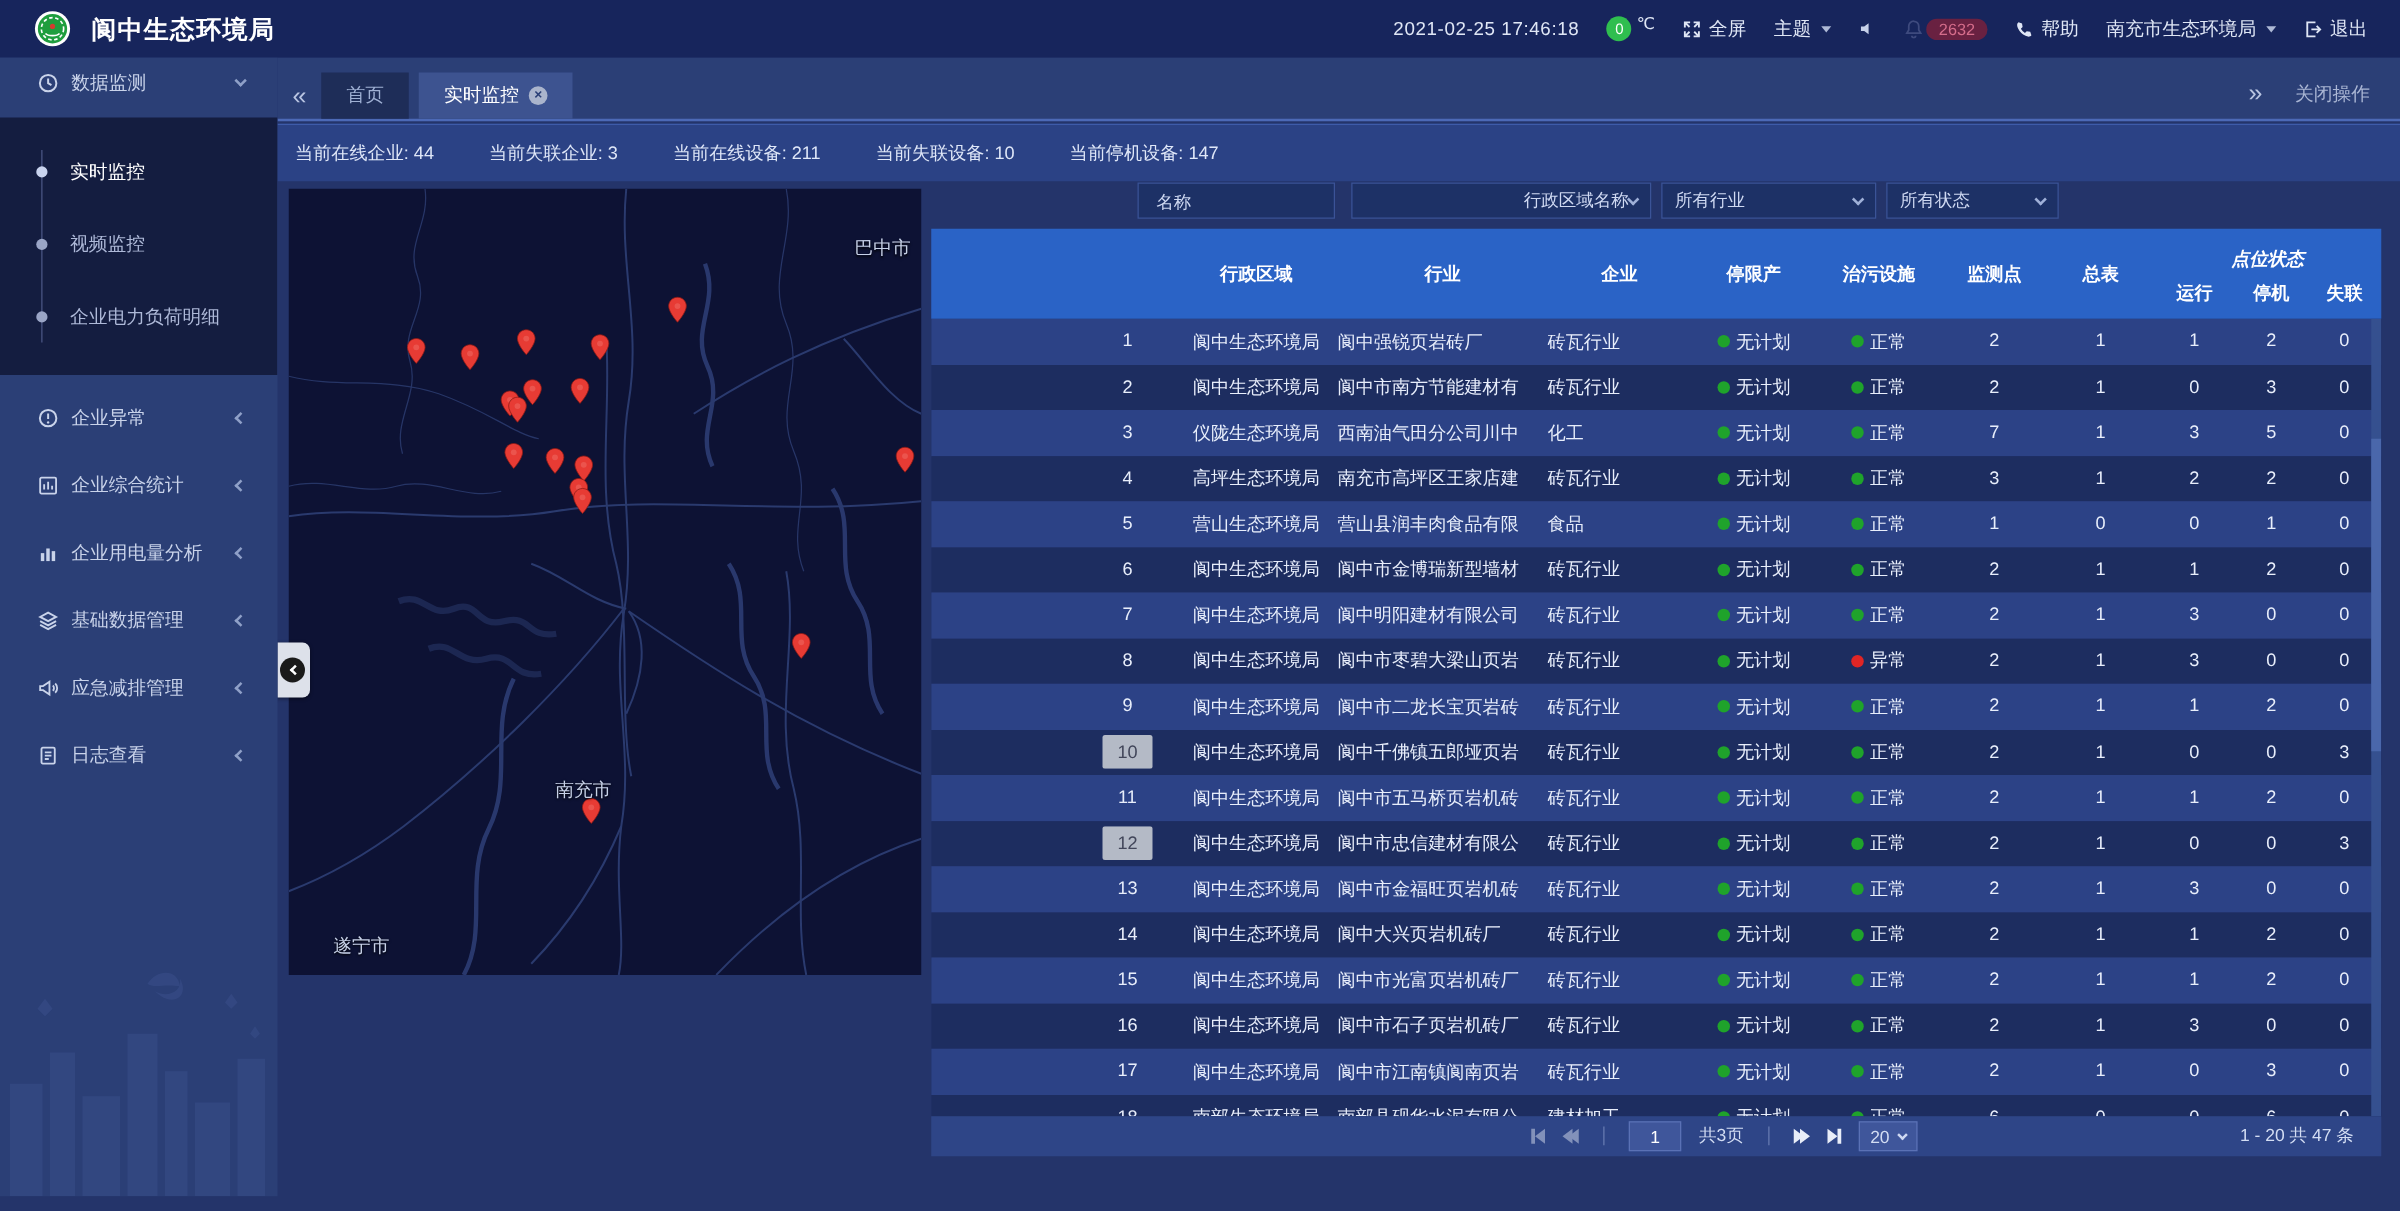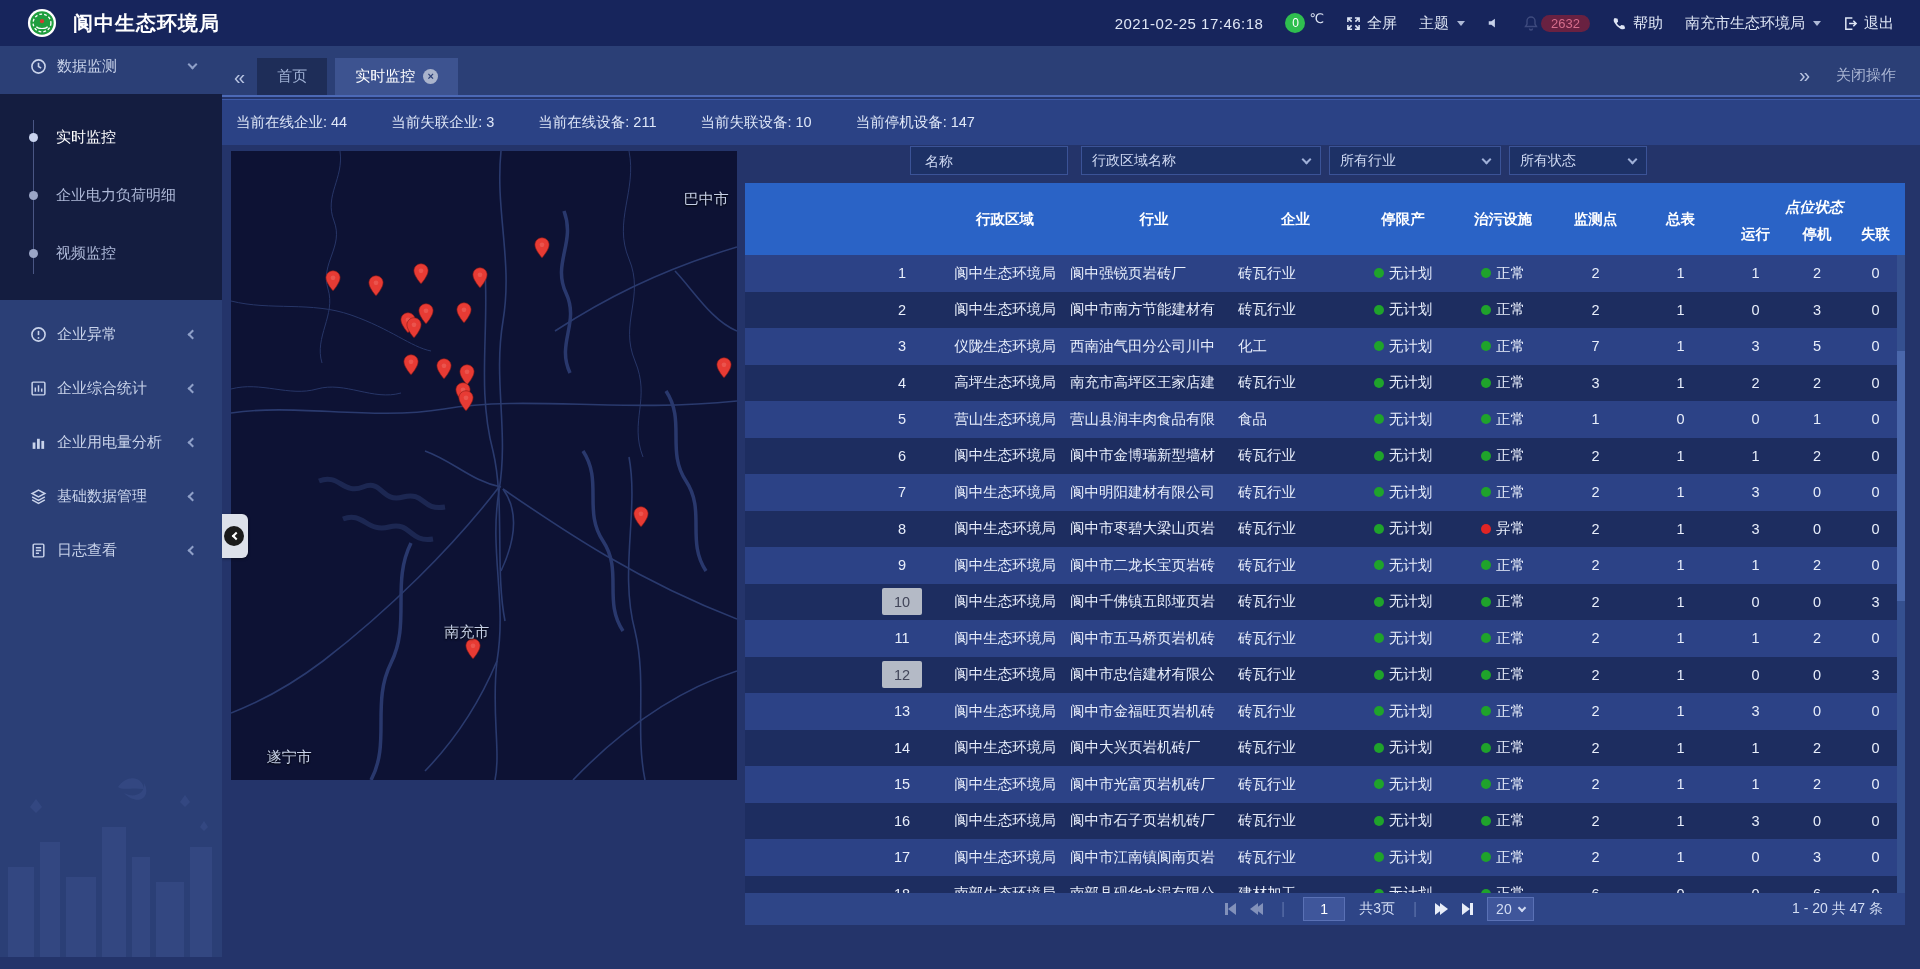--- a/index.html
+++ b/index.html
@@ -65,21 +65,21 @@
   .collapse-circle { width:20px; height:20px; border-radius:50%; background:#1a1a1a; display:flex; align-items:center; justify-content:center; }
   .collapse-circle .chev { border-color:#ffffff; width:6px; height:6px; margin-left:3px; }
 
   
   .filters { position:absolute; left:745px; top:146px; width:1160px; height:30px; }
   .f-box { position:absolute; top:0; height:29px; background:#1d3166; border:1px solid #3b5397; color:#cfd9f2; font-size:14px; display:flex; align-items:center; padding:0 10px; }
   .f-input { left:165px; width:158px;padding-left:14px; }
   .f-input input { background:transparent; border:none; outline:none; color:#cfd9f2; font-size:14px; width:100%; font-family:inherit; }
   .f-input input::placeholder { color:#cfd9f2; opacity:1; }
   .f-select { justify-content:space-between; cursor:pointer; }
-  .f-region { left:336px; width:240px; }
+  .f-region { left:336px; width:240px;justify-content:flex-end; }
   .f-industry { left:584px; width:172px; }
   .f-status { left:764px; width:138px; }
   .f-select .chev { border-color:#9fb0d8; margin-top:-3px; }
 
   
   .panel { position:absolute; left:745px; top:183px; width:1160px; }
   .thead { display:grid; grid-template-columns:195px 130px 168px 115px 100px 100px 85px 85px 65px 58px 59px; grid-template-rows:36px 36px; background:#2a63c6; color:#ffffff; font-size:14.5px; font-weight:bold; }
   .th { grid-row:1/3; display:flex; align-items:center; justify-content:center; }
   .th-group { grid-row:1; grid-column:9/12; display:flex; align-items:flex-end; justify-content:center; font-style:italic; padding-bottom:2px; }
   .th-sub { grid-row:2; display:flex; align-items:flex-start; justify-content:center; padding-top:6px; }
@@ -187,25 +187,25 @@
           <span class="chev down"></span>
         </div>
         <div class="side-sub">
           <span class="rail"></span>
           <div class="sub-item active">
             <span class="sub-dot"></span>
             <span>实时监控</span>
           </div>
           <div class="sub-item">
             <span class="sub-dot"></span>
-            <span>企业电力负荷明细</span>
+            <span>视频监控</span>
           </div>
           <div class="sub-item">
             <span class="sub-dot"></span>
-            <span>视频监控</span>
+            <span>企业电力负荷明细</span>
           </div>
         </div>
         <div class="side-item">
           <span class="s-icon"><svg viewBox="0 0 16 16" fill="none" stroke="currentColor" stroke-width="1.5">
               <circle cx="8" cy="8" r="6.2"></circle>
               <path d="M8 4.6v4"></path>
               <circle cx="8" cy="11.2" r=".9" fill="currentColor" stroke="none"></circle>
             </svg></span>
           <span class="s-label">企业异常</span>
           <span class="chev left"></span>
@@ -229,20 +229,28 @@
           <span class="s-label">企业用电量分析</span>
           <span class="chev left"></span>
         </div>
         <div class="side-item">
           <span class="s-icon"><svg viewBox="0 0 16 16" fill="none" stroke="currentColor" stroke-width="1.4">
               <path d="M8 2l6 3.2L8 8.4 2 5.2z"></path>
               <path d="M2 8.4l6 3.2 6-3.2"></path>
               <path d="M2 11.2l6 3.2 6-3.2"></path>
             </svg></span>
           <span class="s-label">基础数据管理</span>
+          <span class="chev left"></span>
+        </div>
+        <div class="side-item">
+          <span class="s-icon"><svg viewBox="0 0 16 16" fill="none" stroke="currentColor" stroke-width="1.4">
+              <path d="M2 6.5v3h2.2L9 12.8V3.2L4.2 6.5z"></path>
+              <path d="M11.5 6c1.2 1 1.2 3 0 4M13.3 4.5c2 1.8 2 5.2 0 7"></path>
+            </svg></span>
+          <span class="s-label">应急减排管理</span>
           <span class="chev left"></span>
         </div>
         <div class="side-item">
           <span class="s-icon"><svg viewBox="0 0 16 16" fill="none" stroke="currentColor" stroke-width="1.4">
               <rect x="3" y="2" width="10" height="12" rx="1"></rect>
               <path d="M5.5 5.5h5M5.5 8h5M5.5 10.5h3"></path>
             </svg></span>
           <span class="s-label">日志查看</span>
           <span class="chev left"></span>
         </div>

